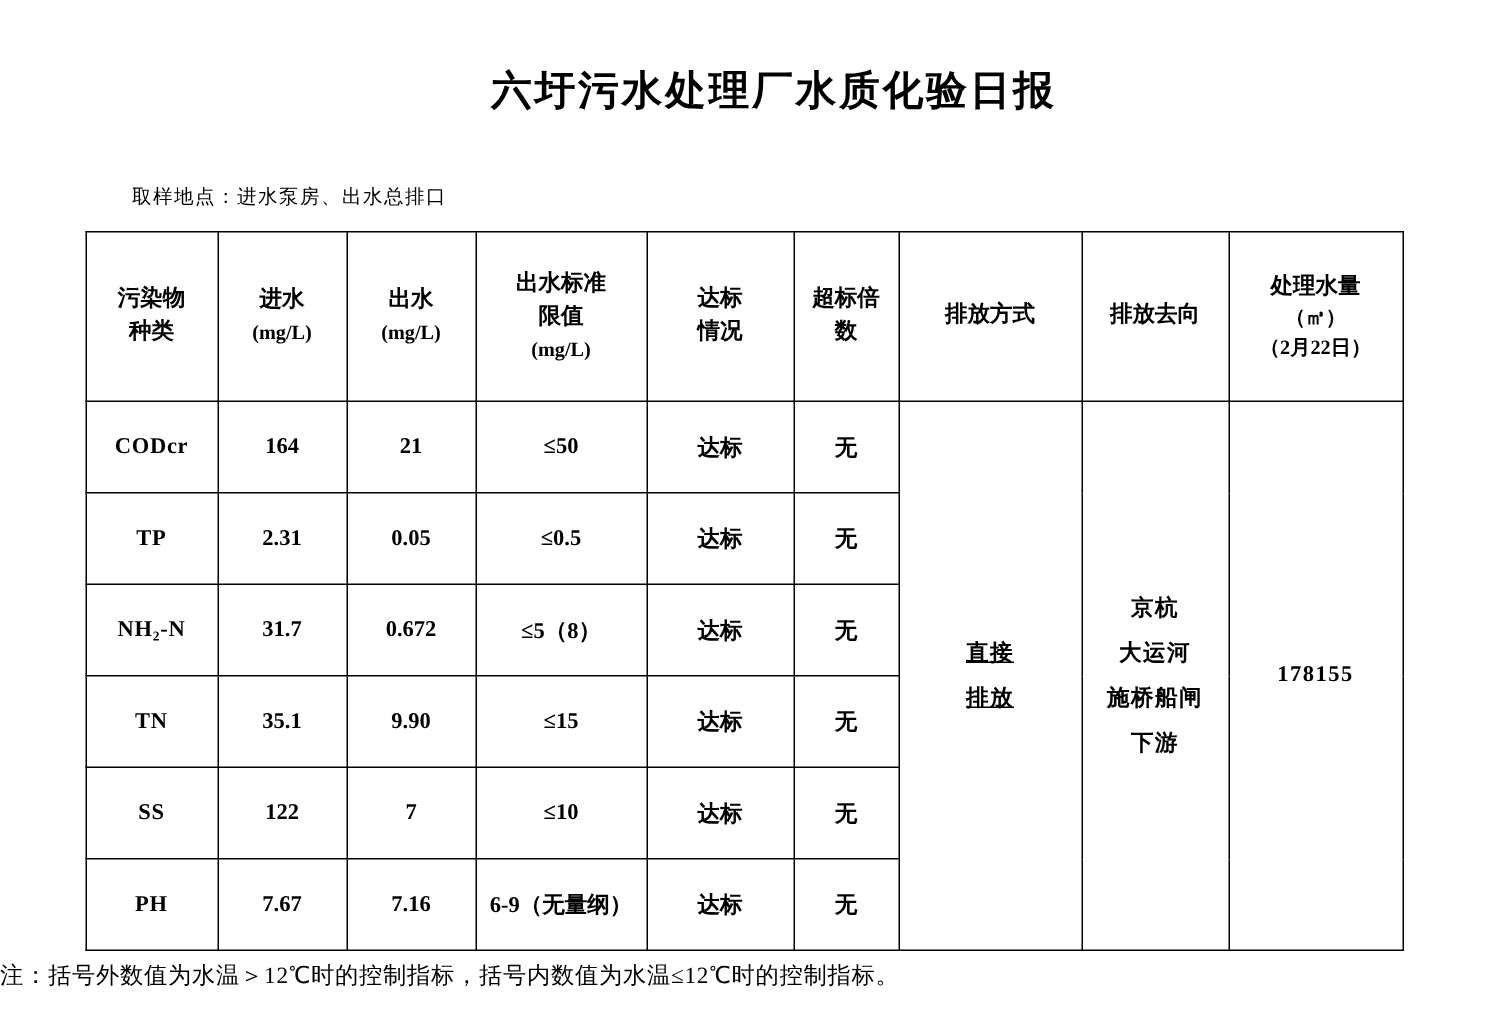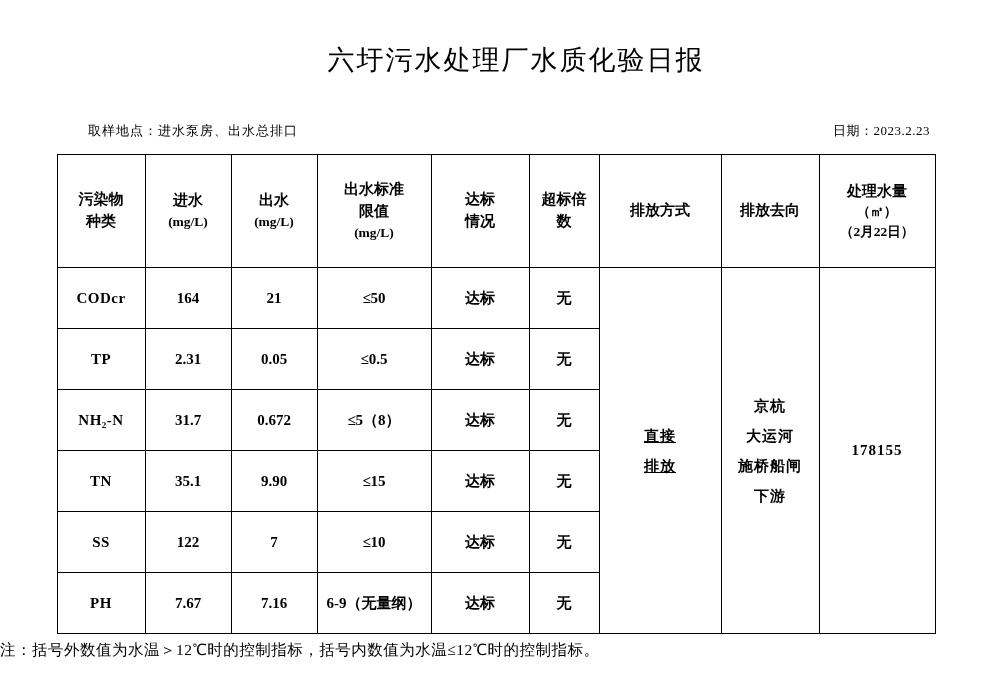--- a/index.html
+++ b/index.html
@@ -17,21 +17,21 @@
   .page {
     position: relative;
     width: 992px;
     height: 677px;
     box-sizing: border-box;
   }
   .doc-title {
     text-align: center;
     font-family: "Liberation Serif", serif;
     font-size: 27px;
-    font-weight: 400;
+    font-weight: 700;
     letter-spacing: 2px;
     margin-top: 42px;
     margin-left: 40px;
   }
   .meta-row {
     margin-top: 44px;
     padding: 0 62px 0 88px;
     display: flex;
     justify-content: space-between;
     align-items: baseline;
@@ -97,21 +97,20 @@
 </style>
 </head>
 <body>
 
 <div class="page">
 
   <div class="doc-title">六圩污水处理厂水质化验日报</div>
 
   <div class="meta-row">
     <div class="meta-left">取样地点：进水泵房、出水总排口</div>
-    <div class="meta-right">日期：2023.2.23</div>
   </div>
 
   <table class="report">
     <colgroup>
       <col style="width:88px">
       <col style="width:86px">
       <col style="width:86px">
       <col style="width:114px">
       <col style="width:98px">
       <col style="width:70px">

